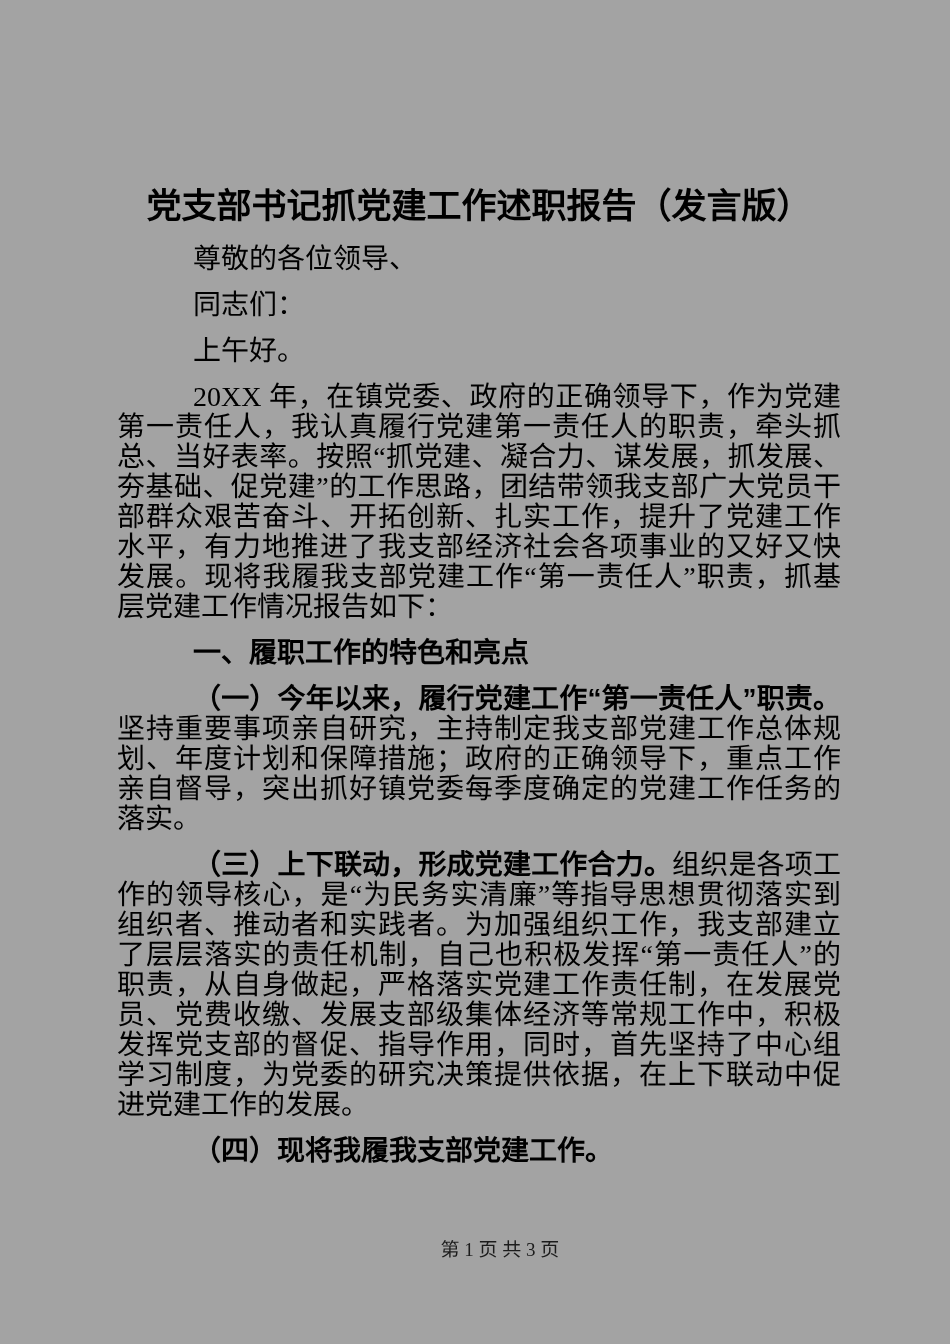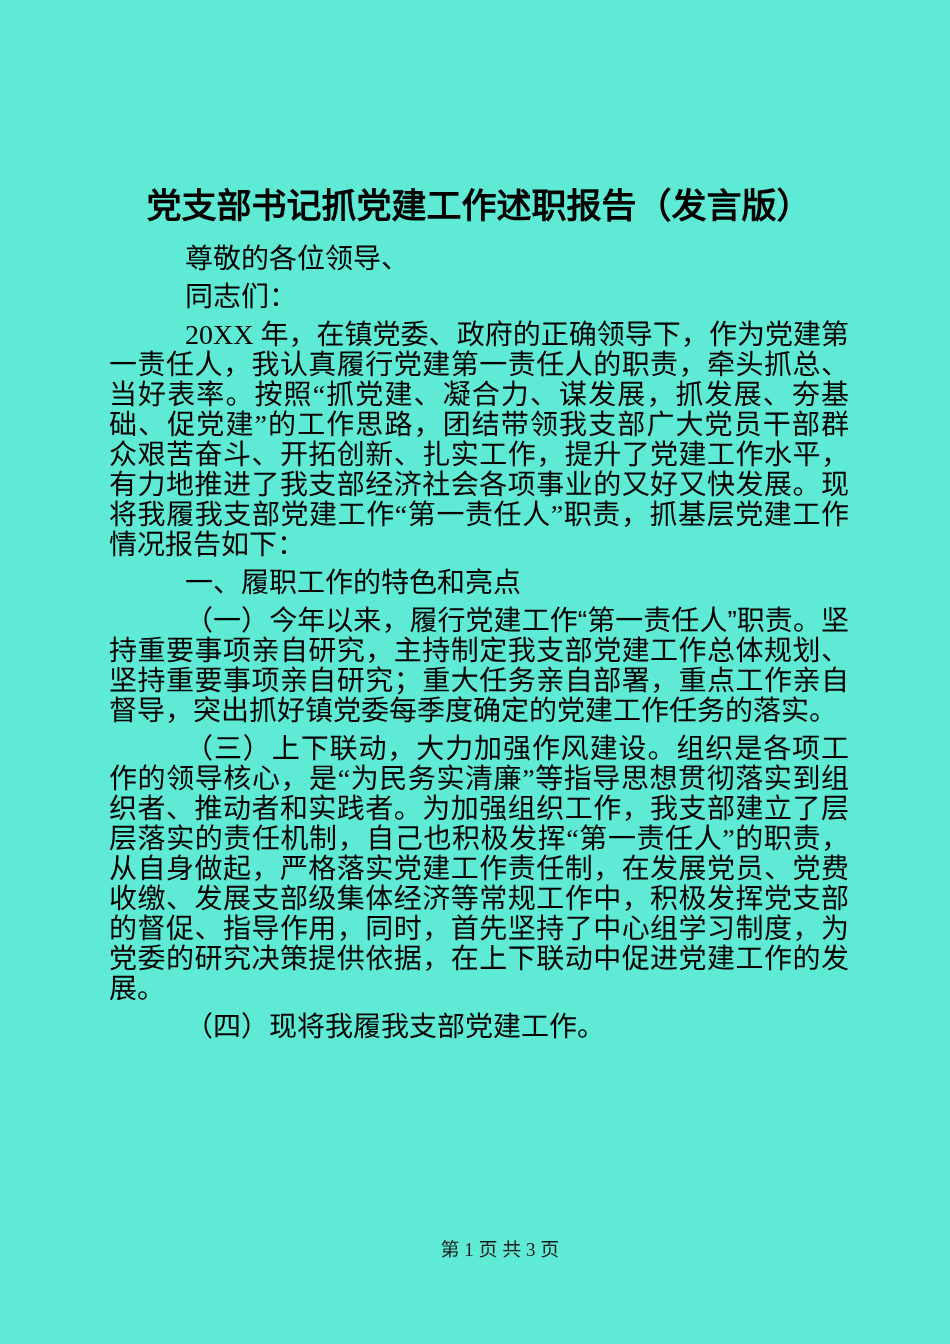--- a/index.html
+++ b/index.html
@@ -4,53 +4,53 @@
 <style>
   html, body {
     margin: 0;
     padding: 0;
     background: #ffffff;
   }
   .page {
     position: relative;
     width: 950px;
     height: 1344px;
-    background: #5eead4;
+    background: #a3a3a3;
     overflow: hidden;
     color: #000000;
   }
   .content {
     position: absolute;
     left: 101px;
     top: 186px;
     width: 756px;
   }
   .doc-title {
     margin: 0 0 18px 0;
     font-family: "Liberation Sans", "DejaVu Sans", sans-serif;
     font-weight: bold;
     font-size: 35px;
     line-height: 40px;
     text-align: center;
     letter-spacing: 0px;
     color: #000000;
   }
   p.para {
-    margin: 8px;
+    margin: 16px;
     font-family: "Liberation Serif", "DejaVu Serif", serif;
     font-size: 28px;
     line-height: 30px;
     text-align: justify;
     text-indent: 76px;
     color: #000000;
   }
   p.para .lead,
   p.para.heading {
     font-family: "Liberation Sans", "DejaVu Sans", sans-serif;
-    font-weight: normal;
+    font-weight: bold;
   }
   .page-footer {
     position: absolute;
     top: 1237px;
     left: 0;
     width: 100%;
     box-sizing: border-box;
     padding-left: 50px; 
     text-align: center;
     font-family: "Liberation Serif", "DejaVu Serif", serif;
@@ -61,29 +61,30 @@
 </style>
 </head>
 <body>
 
 <div class="page">
   <div class="content">
     <h1 class="doc-title">党支部书记抓党建工作述职报告（发言版）</h1>
 
     <p class="para">尊敬的各位领导、</p>
     <p class="para">同志们：</p>
+    <p class="para">上午好。</p>
 
     <p class="para">20XX 年，在镇党委、政府的正确领导下，作为党建第一责任人，我认真履行党建第一责任人的职责，牵头抓总、当好表率。按照“抓党建、凝合力、谋发展，抓发展、夯基础、促党建”的工作思路，团结带领我支部广大党员干部群众艰苦奋斗、开拓创新、扎实工作，提升了党建工作水平，有力地推进了我支部经济社会各项事业的又好又快发展。现将我履我支部党建工作“第一责任人”职责，抓基层党建工作情况报告如下：</p>
 
     <p class="para heading">一、履职工作的特色和亮点</p>
 
-    <p class="para"><b class="lead">（一）今年以来，履行党建工作“第一责任人”职责。</b><span>坚持重要事项亲自研究，主持制定我支部党建工作总体规划、坚持重要事项亲自研究；重大任务亲自部署，重点工作亲自督导，突出抓好镇党委每季度确定的党建工作任务的落实。</span></p>
+    <p class="para"><b class="lead">（一）今年以来，履行党建工作“第一责任人”职责。</b><span>坚持重要事项亲自研究，主持制定我支部党建工作总体规划、年度计划和保障措施；政府的正确领导下，重点工作亲自督导，突出抓好镇党委每季度确定的党建工作任务的落实。</span></p>
 
 
-    <p class="para"><b class="lead">（三）上下联动，大力加强作风建设。</b><span>组织是各项工作的领导核心，是“为民务实清廉”等指导思想贯彻落实到组织者、推动者和实践者。为加强组织工作，我支部建立了层层落实的责任机制，自己也积极发挥“第一责任人”的职责，从自身做起，严格落实党建工作责任制，在发展党员、党费收缴、发展支部级集体经济等常规工作中，积极发挥党支部的督促、指导作用，同时，首先坚持了中心组学习制度，为党委的研究决策提供依据，在上下联动中促进党建工作的发展。</span></p>
+    <p class="para"><b class="lead">（三）上下联动，形成党建工作合力。</b><span>组织是各项工作的领导核心，是“为民务实清廉”等指导思想贯彻落实到组织者、推动者和实践者。为加强组织工作，我支部建立了层层落实的责任机制，自己也积极发挥“第一责任人”的职责，从自身做起，严格落实党建工作责任制，在发展党员、党费收缴、发展支部级集体经济等常规工作中，积极发挥党支部的督促、指导作用，同时，首先坚持了中心组学习制度，为党委的研究决策提供依据，在上下联动中促进党建工作的发展。</span></p>
 
     <p class="para"><b class="lead">（四）现将我履我支部党建工作。</b><span></span></p>
   </div>
 
   <div class="page-footer">
     <span>第 1 页  共 3 页</span>
   </div>
 </div>
 
 </body></html>

